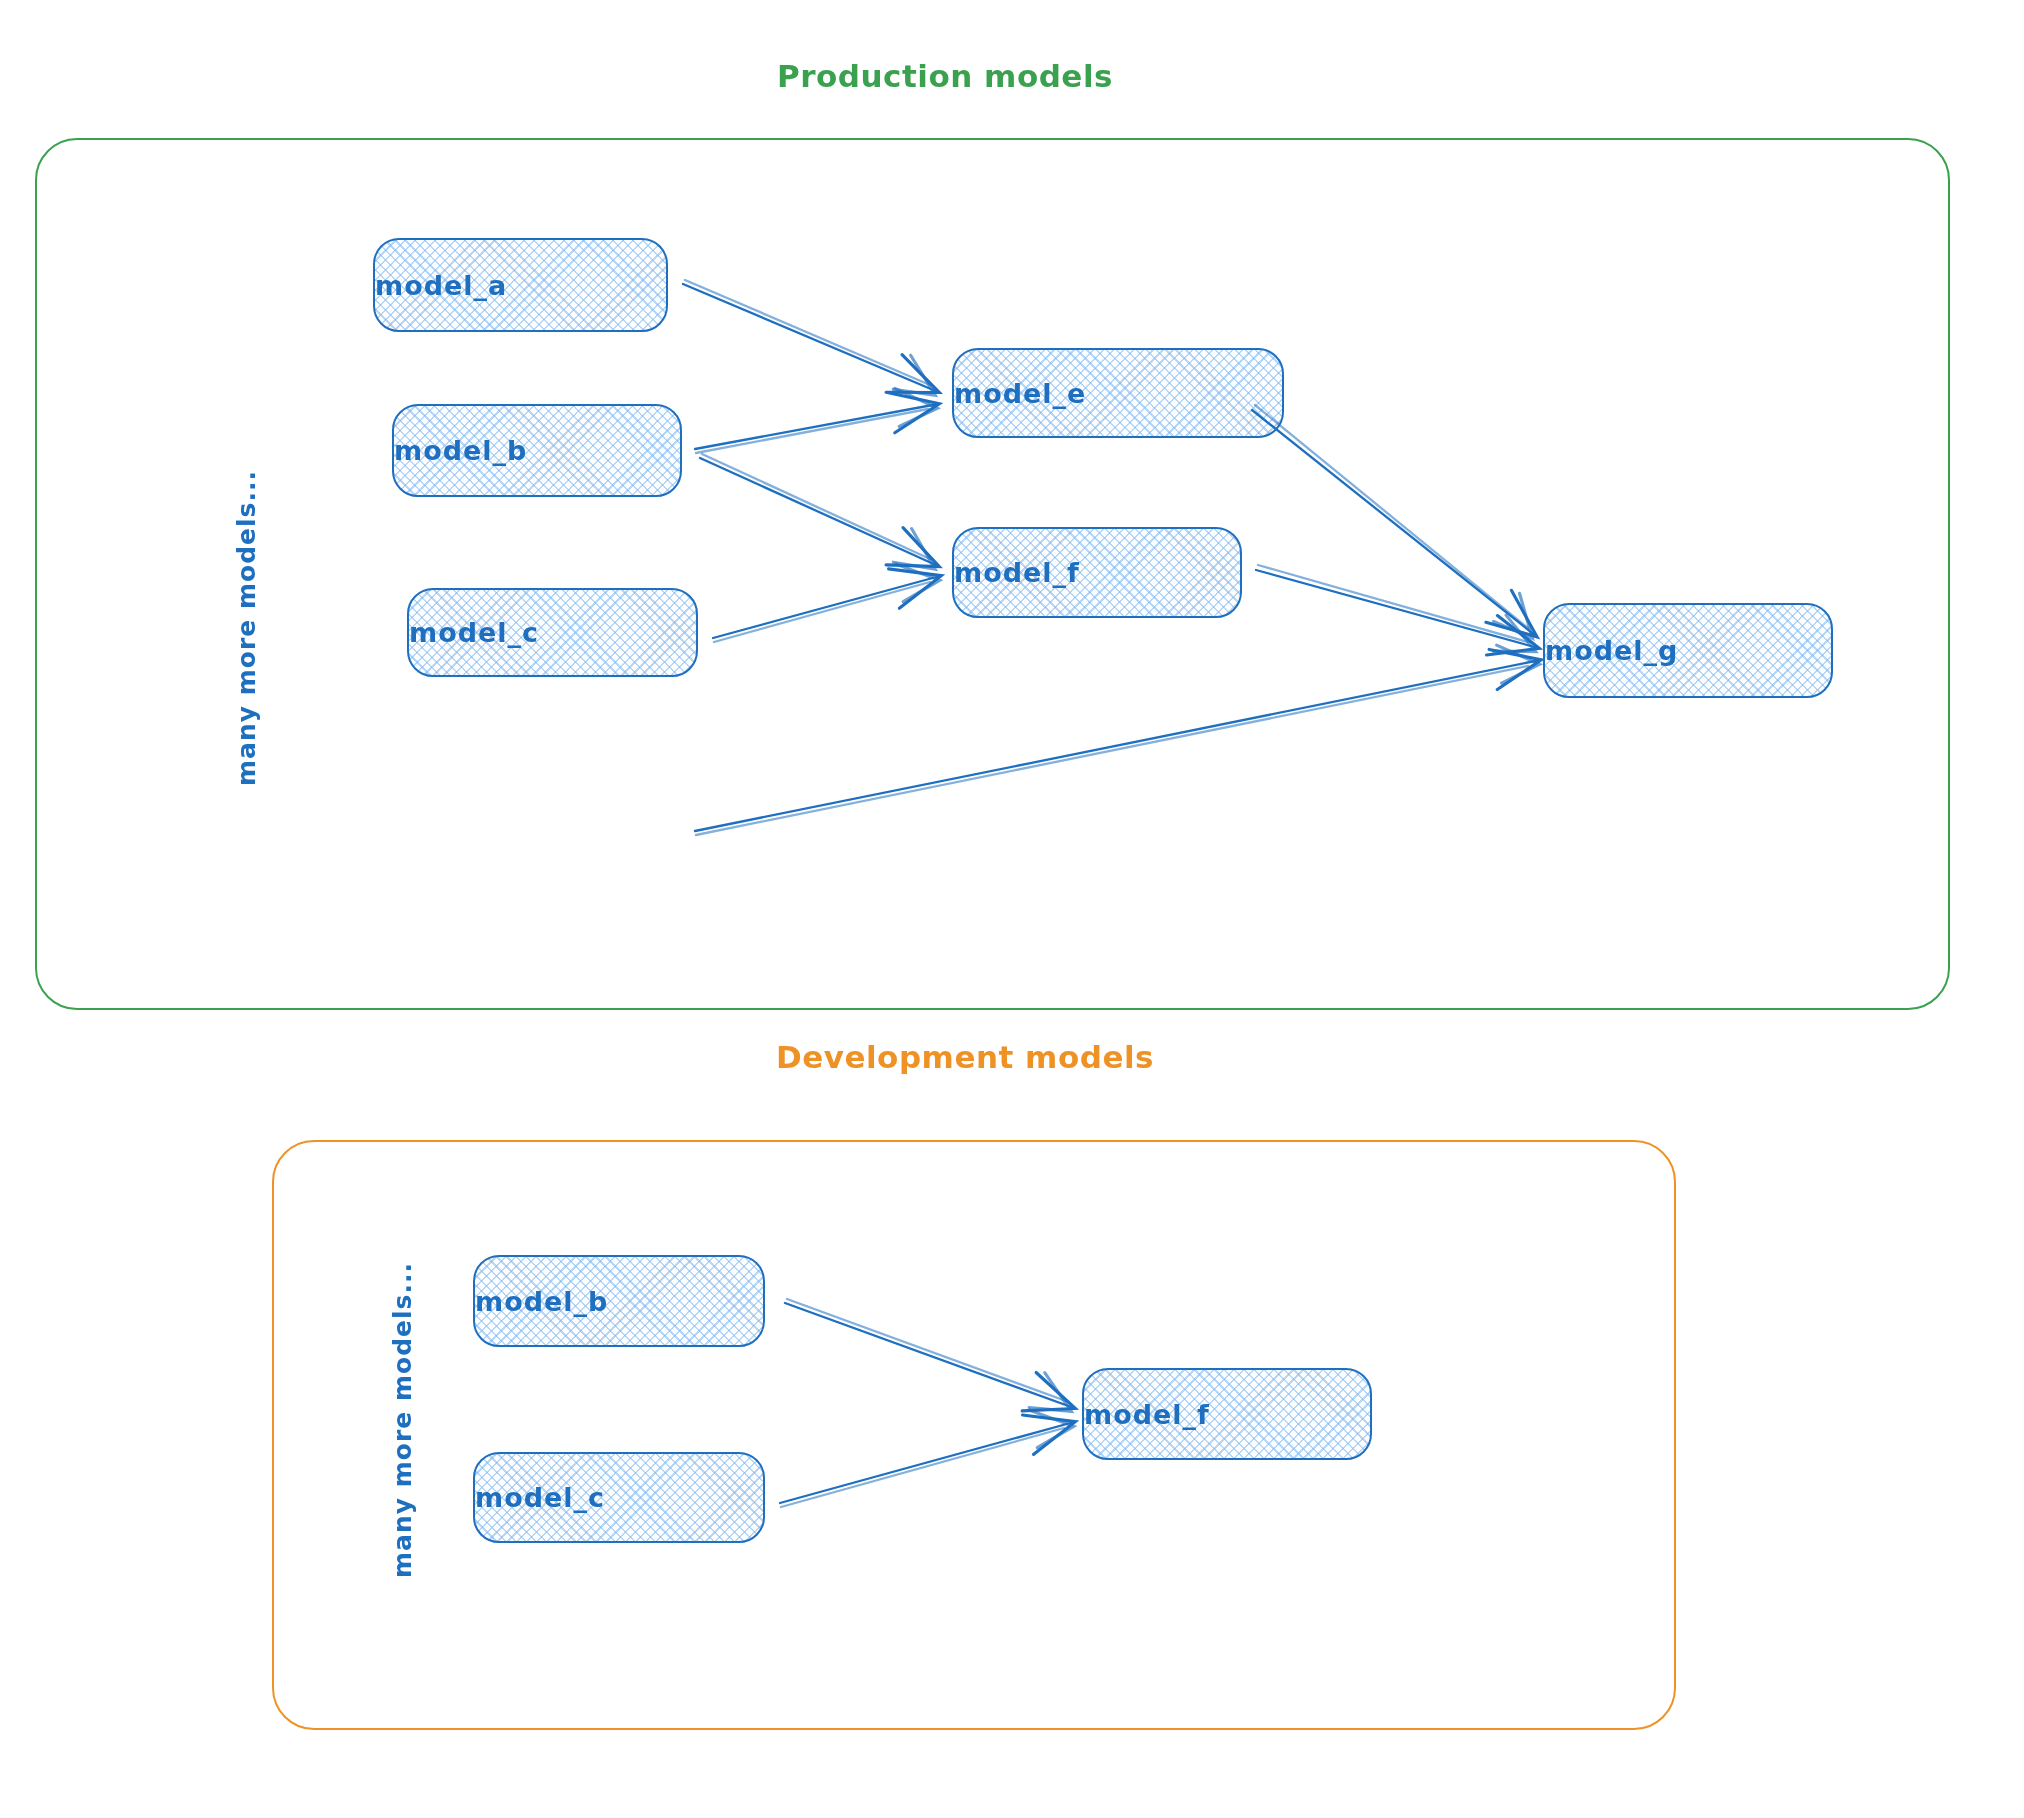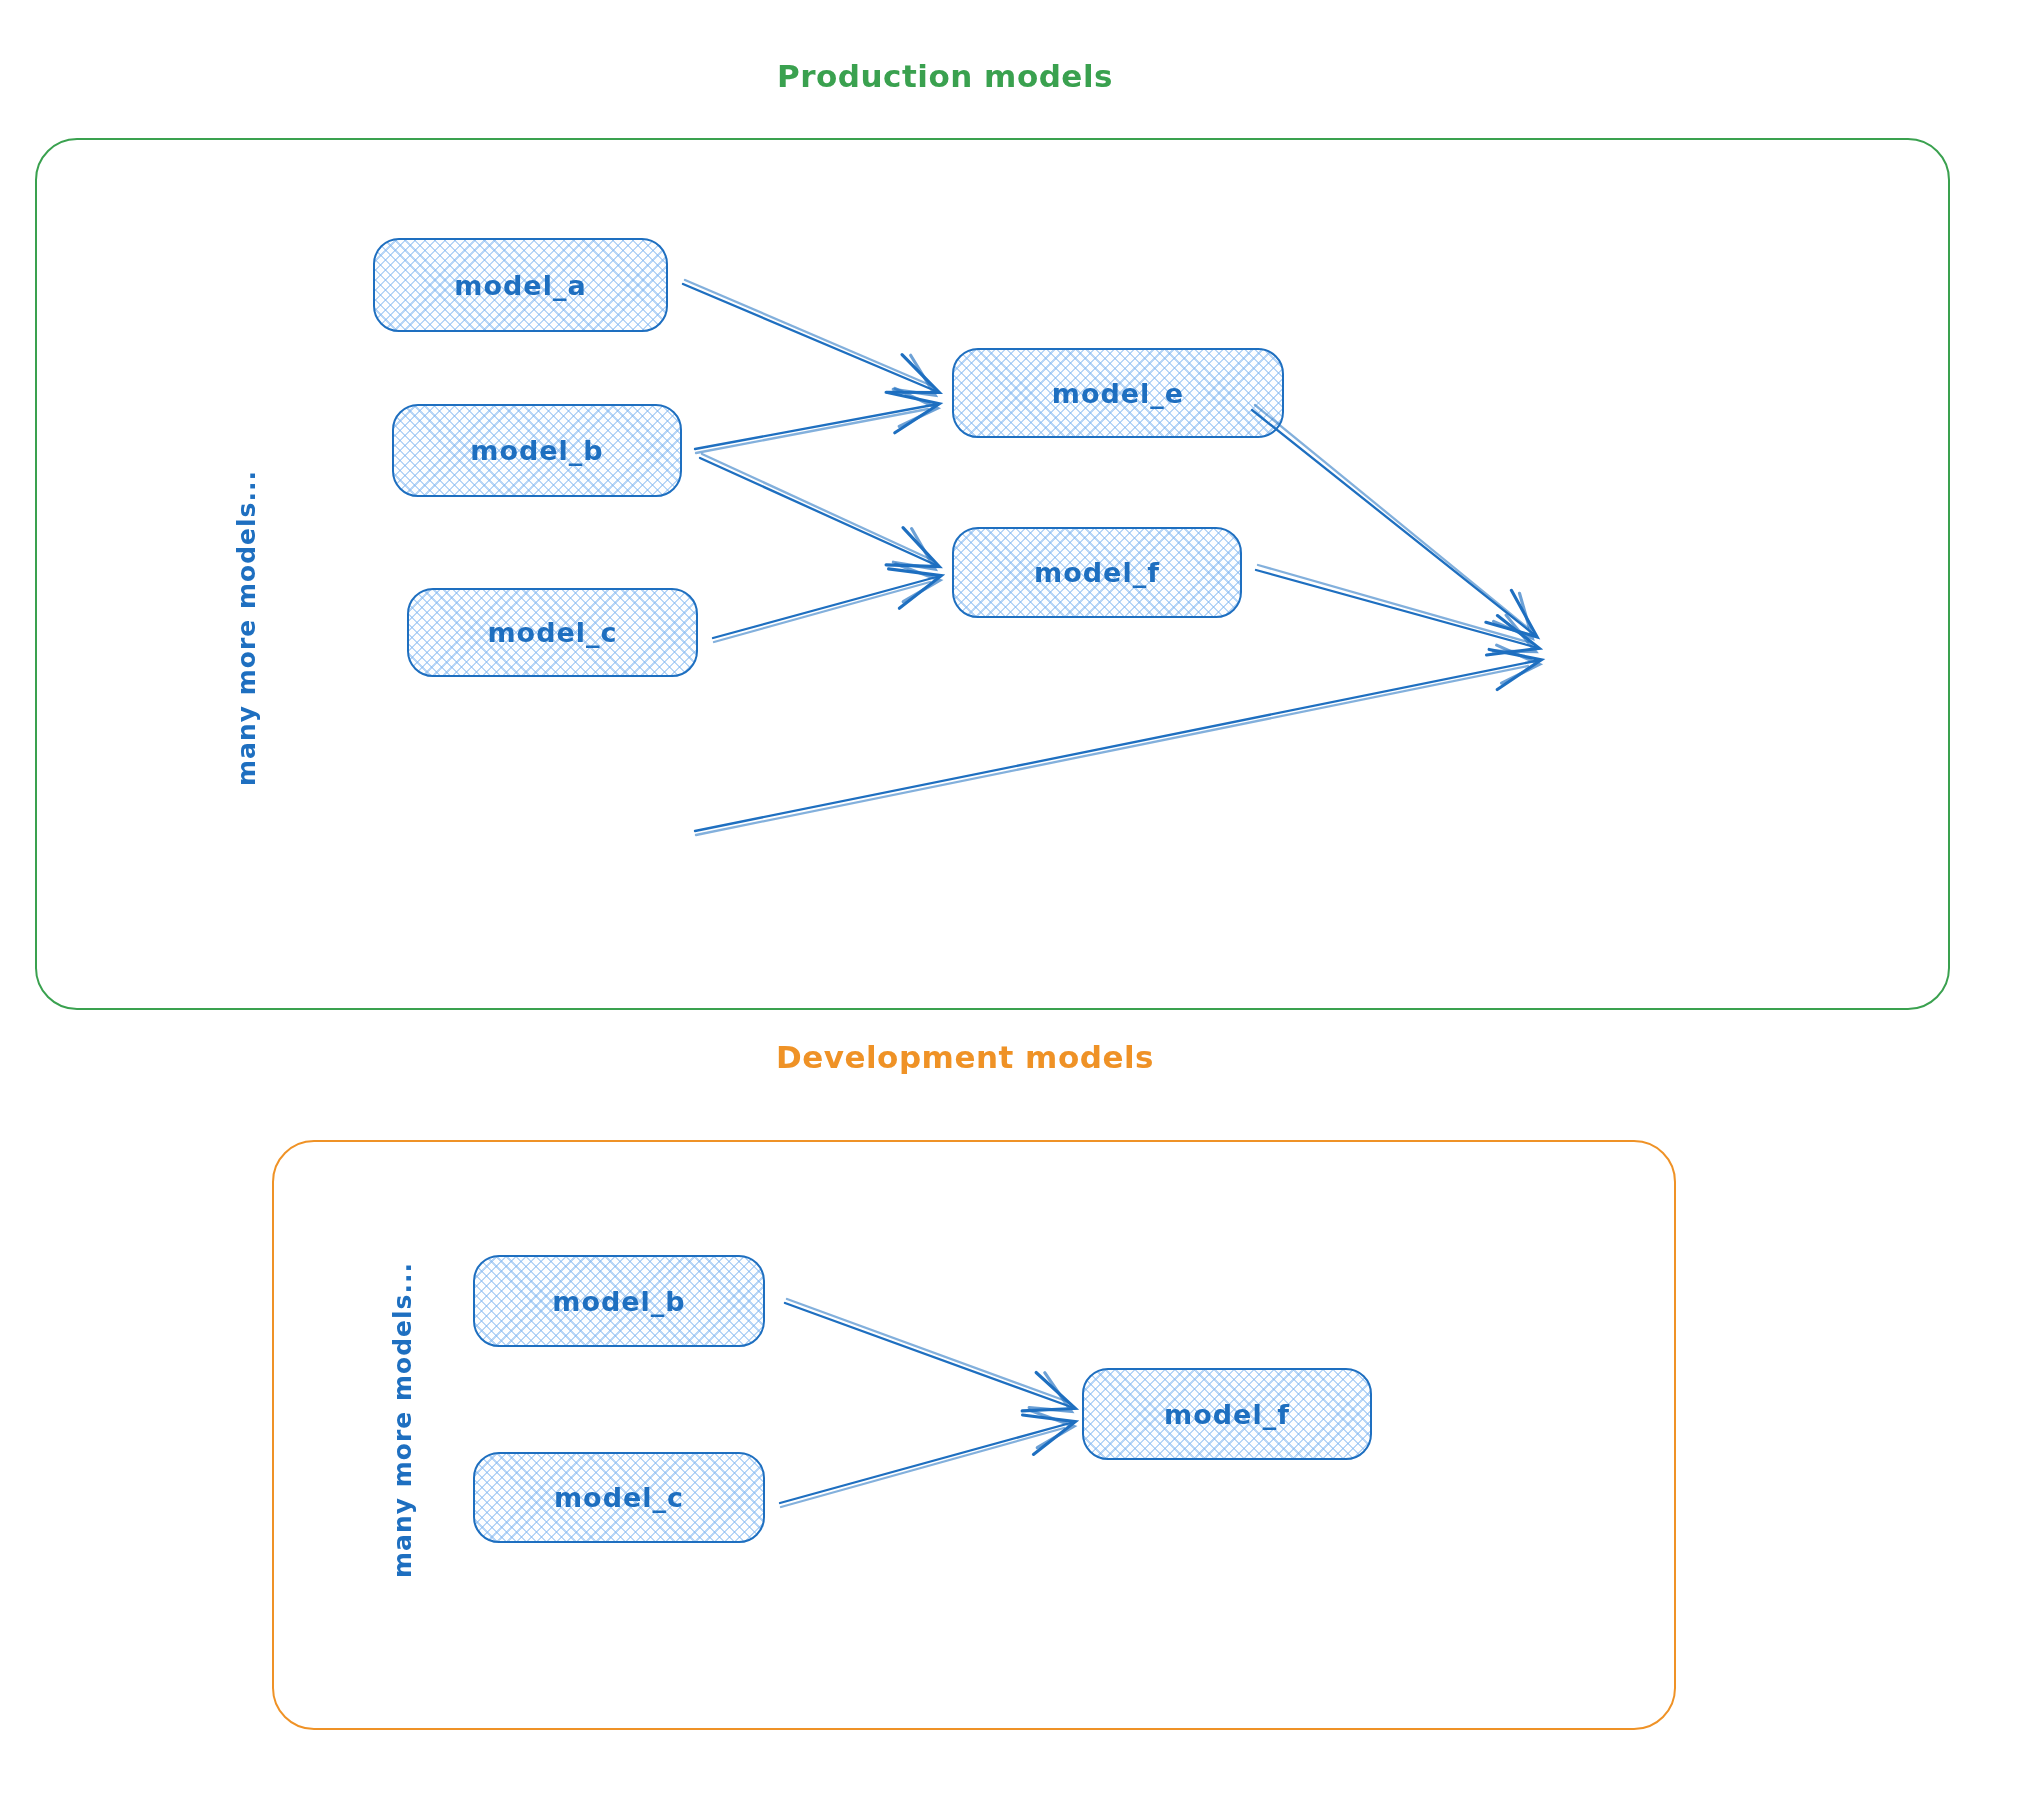--- a/index.html
+++ b/index.html
@@ -49,21 +49,20 @@
   }
   .side-label-production{left:246px;top:628px;}
   .side-label-development{left:402px;top:1420px;}
 
   .node{
     position:absolute;
     border:2.5px solid var(--blue);
     border-radius:26px;
     display:flex;
     align-items:center;
-    justify-content:center;
     background:
       repeating-linear-gradient(45deg,  rgba(128,182,240,0.55) 0 1.6px, transparent 1.6px 7px),
       repeating-linear-gradient(135deg, rgba(128,182,240,0.55) 0 1.6px, transparent 1.6px 7px),
       #fdfeff;
   }
   .node-label{
     color:var(--blue);
     font-size:27px;
     font-weight:bold;
     letter-spacing:1px;
@@ -107,20 +106,23 @@
 
 
   <div class="node" style="left:952px;top:348px;width:332px;height:90px">
     <span class="node-label">model_e</span>
   </div>
 
   <div class="node" style="left:952px;top:527px;width:290px;height:91px">
     <span class="node-label">model_f</span>
   </div>
 
+  <div class="node" style="left:1543px;top:603px;width:290px;height:95px">
+    <span class="node-label">model_g</span>
+  </div>
 
   <div class="section-title title-development">Development models</div>
 
   <div class="frame frame-development"></div>
 
   <div class="side-label side-label-development">many more models...</div>
 
   <div class="node" style="left:473px;top:1255px;width:292px;height:92px">
     <span class="node-label">model_b</span>
   </div>

